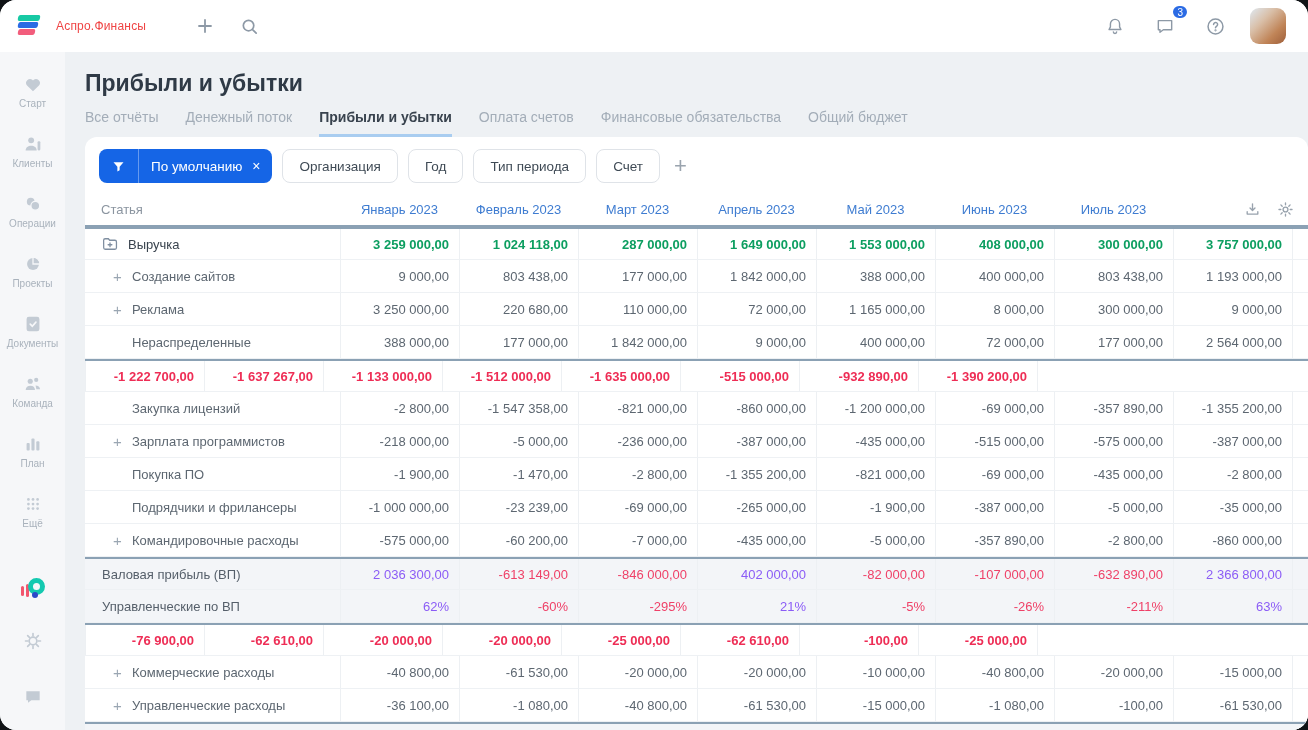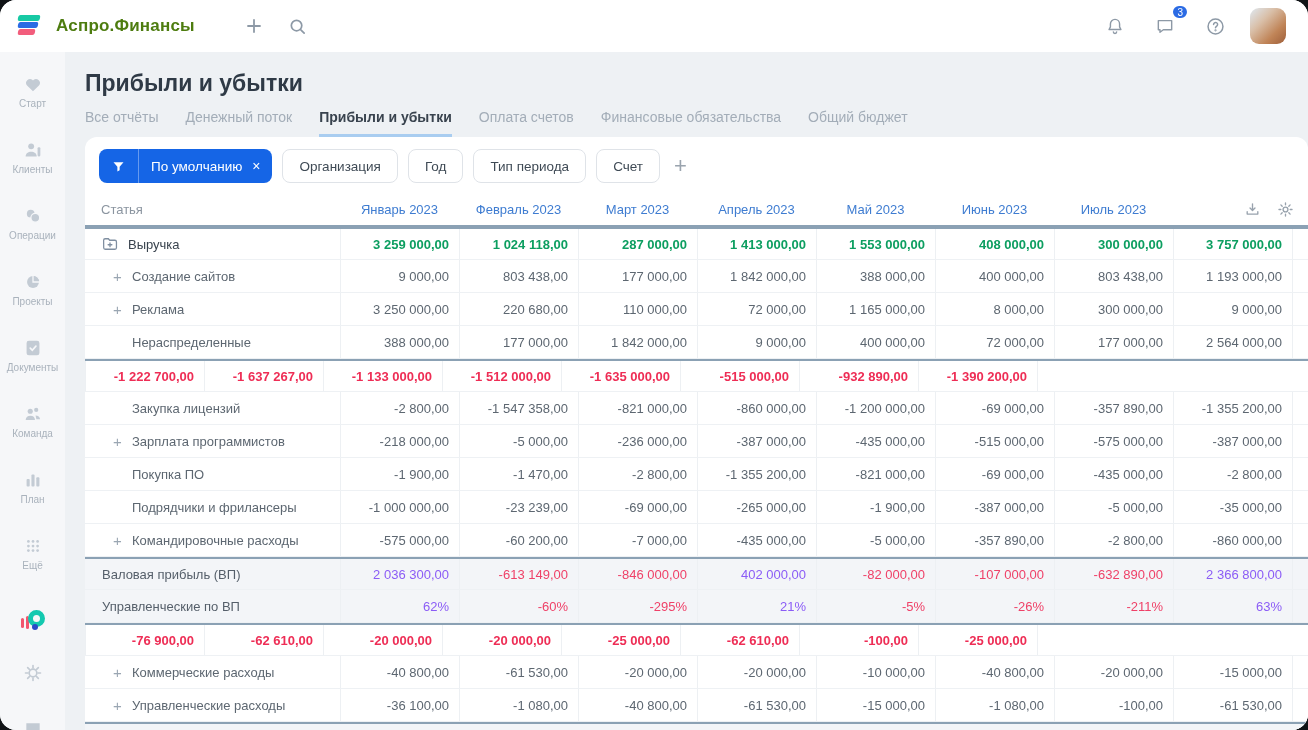--- a/index.html
+++ b/index.html
@@ -7,30 +7,30 @@
   .window { width:1308px; height:730px; border-radius:16px; overflow:hidden; background:#eef1f4; display:flex; flex-direction:column; }
 
   
   .topbar { height:52px; background:#fff; display:flex; align-items:center; justify-content:space-between; padding:0 22px 0 18px; flex:0 0 auto; }
   .topbar-left { display:flex; align-items:center; gap:14px; }
   .logo-mark { width:24px; height:22px; position:relative; }
   .logo-mark i { position:absolute; left:0; display:block; height:6px; width:20px; border-radius:2px; transform:skewX(-12deg); }
   .logo-mark i:nth-child(1){ top:0;  background:#17c9a4; width:22px;}
   .logo-mark i:nth-child(2){ top:7px; background:#2b6be4; width:20px;}
   .logo-mark i:nth-child(3){ top:14px; background:#f25d7c; width:17px;}
-  .app-name { font-size:17px; font-weight:700; color:#4d7c0f; letter-spacing:.2px; margin-right:30px;}
+  .app-name { font-size:12px; font-weight:400; color:#ef4444; letter-spacing:.2px; margin-right:30px;}
   .tb-ico { width:30px; height:30px; display:flex; align-items:center; justify-content:center; color:#8d99a6; cursor:pointer; background:none; border:none; }
   .topbar-right { display:flex; align-items:center; gap:20px; }
   .badge-wrap { position:relative; }
   .badge { position:absolute; top:-7px; right:-9px; background:#2b6be4; color:#fff; font-size:10px; min-width:16px; height:16px; border-radius:8px; display:flex; align-items:center; justify-content:center; padding:0 4px; border:2px solid #fff; }
   .avatar { width:36px; height:36px; border-radius:9px; background:linear-gradient(135deg,#dfe9f2 0%,#d9bfa8 35%,#c08457 70%,#9e5f3a 100%); cursor:pointer; }
 
   
   .layout { flex:1; display:flex; min-height:0; }
-  .sidebar { width:65px; background:#f6f7f9; display:flex; flex-direction:column; align-items:center; padding:14px 0 10px; gap:16px; flex:0 0 auto; }
+  .sidebar { width:65px; background:#f6f7f9; display:flex; flex-direction:column; align-items:center; padding:14px 0 10px; gap:10px; flex:0 0 auto; }
   .side-item { width:60px; display:flex; flex-direction:column; align-items:center; gap:3px; padding:7px 0; cursor:pointer; color:#c3cbd4; }
   .side-item span { font-size:10px; color:#a9b2bc; }
   .side-spacer { flex:1; }
   .side-bottom { display:flex; flex-direction:column; align-items:center; gap:26px; padding-bottom:8px; }
   .mini-logo { position:relative; width:24px; height:22px; cursor:pointer; }
   .mini-logo .ring { position:absolute; right:0; top:0; width:17px; height:17px; border:5px solid #14c9b0; border-radius:50%; }
   .mini-logo .bar1,.mini-logo .bar2 { position:absolute; width:3px; border-radius:2px; background:#f2566e; }
   .mini-logo .bar1 { left:0; top:8px; height:10px; }
   .mini-logo .bar2 { left:5px; top:6px; height:13px; }
   .mini-logo .dot { position:absolute; left:11px; top:14px; width:6px; height:6px; background:#2b49c8; border-radius:50%; }
@@ -284,21 +284,21 @@
                     <svg width="18" height="18" viewBox="0 0 24 24" fill="none">
                       <path d="M3.5 7a2 2 0 012-2h4.3l1.8 2h7a2 2 0 012 2v8a2 2 0 01-2 2h-13a2 2 0 01-2-2z" fill="none" stroke="currentColor" stroke-width="1.7"></path>
                       <path d="M12 10.5v5M9.5 13h5" stroke="currentColor" stroke-width="1.7" fill="none" stroke-linecap="round"></path>
                     </svg>
                   </span>
                   <span class="sec-label">Выручка</span>
                 </div>
                 <div class="cell c-val v-green">3 259 000,00</div>
                 <div class="cell c-val v-green">1 024 118,00</div>
                 <div class="cell c-val v-green">287 000,00</div>
-                <div class="cell c-val v-green">1 413 000,00</div>
+                <div class="cell c-val v-green">1 649 000,00</div>
                 <div class="cell c-val v-green">1 553 000,00</div>
                 <div class="cell c-val v-green">408 000,00</div>
                 <div class="cell c-val v-green">300 000,00</div>
                 <div class="cell c-val v-green">3 757 000,00</div>
                 <div class="c-sliver"></div>
               </div>
               <div class="trow">
                 <div class="cell c-name sub-name">
                   <span class="plus">+</span>
                   <span>Создание сайтов</span>

